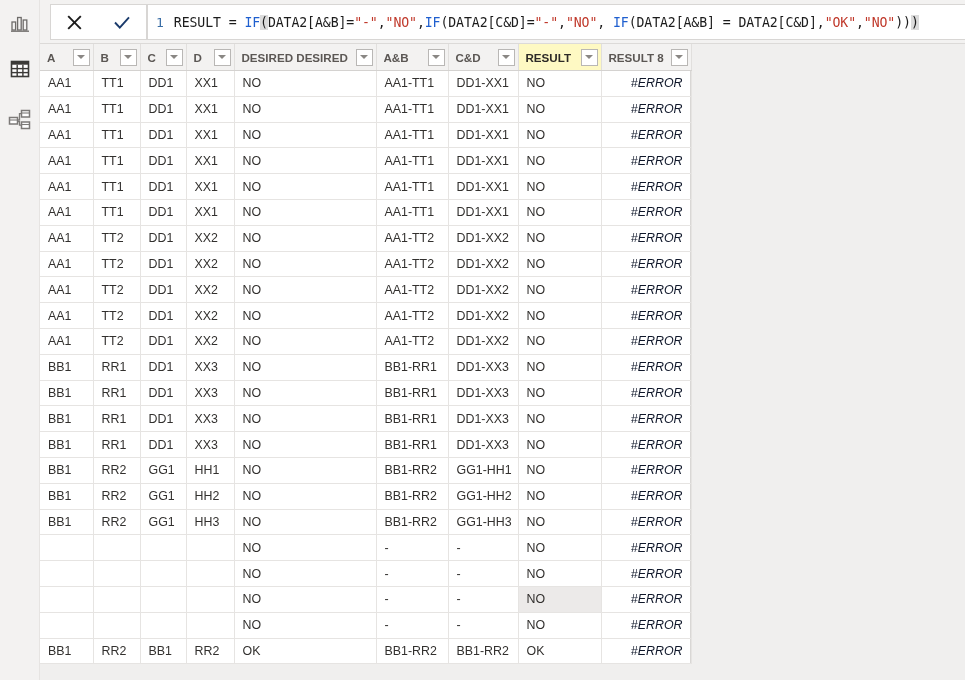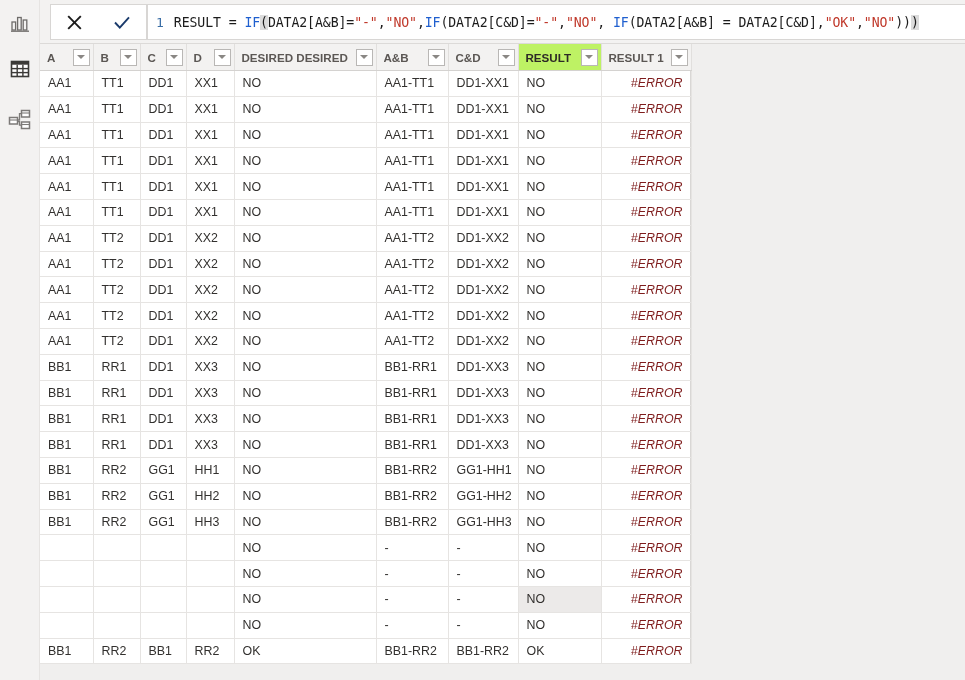--- a/index.html
+++ b/index.html
@@ -88,21 +88,21 @@
     vertical-align: middle;
   }
   .th-inner {
     display: flex; align-items: center; justify-content: space-between;
     height: 26px; padding: 0 3px 0 7px; gap: 4px;
   }
   .th-label {
     font-size: 11.6px; font-weight: bold; color: #5b5754;
     white-space: nowrap; overflow: hidden;
   }
-  th.hl { background: #bef264; margin-left: 28px; }
+  th.hl { background: #fef9c3; margin-left: 28px; }
   th.hl .th-label { color: #2d2a26; }
 
   .filter-btn {
     flex: 0 0 auto;
     width: 17px; height: 17px;
     background: #fff;
     border: 1px solid #b9b7b5;
     display: flex; align-items: center; justify-content: center;
   }
   .caret {
@@ -116,21 +116,21 @@
     height: 25.8px;
     border-right: 1px solid #e6e4e2;
     border-bottom: 1px solid #e6e4e2;
     padding: 0 8px;
     font-size: 12.4px;
     color: #32302e;
     white-space: nowrap;
     overflow: hidden;
     vertical-align: middle;
   }
-  td.err { text-align: right; font-style: italic; color: #7f1d1d; }
+  td.err { text-align: right; font-style: italic; color: #0f172a; }
   td.sel { background: #eceae9; }
 
   
   col.c-a  { width: 53px; }
   col.c-b  { width: 47px; }
   col.c-c  { width: 46px; }
   col.c-d  { width: 48px; }
   col.c-dr { width: 142px; }
   col.c-ab { width: 72px; }
   col.c-cd { width: 70px; }
@@ -280,21 +280,21 @@
             <th class="hl">
               <div class="th-inner">
                 <span class="th-label">RESULT</span>
                 <span class="filter-btn">
                   <span class="caret"></span>
                 </span>
               </div>
             </th>
             <th>
               <div class="th-inner">
-                <span class="th-label">RESULT 1</span>
+                <span class="th-label">RESULT 8</span>
                 <span class="filter-btn">
                   <span class="caret"></span>
                 </span>
               </div>
             </th>
           </tr>
         </thead>
       <tbody id="body">
           <tr>
             <td>AA1</td>

